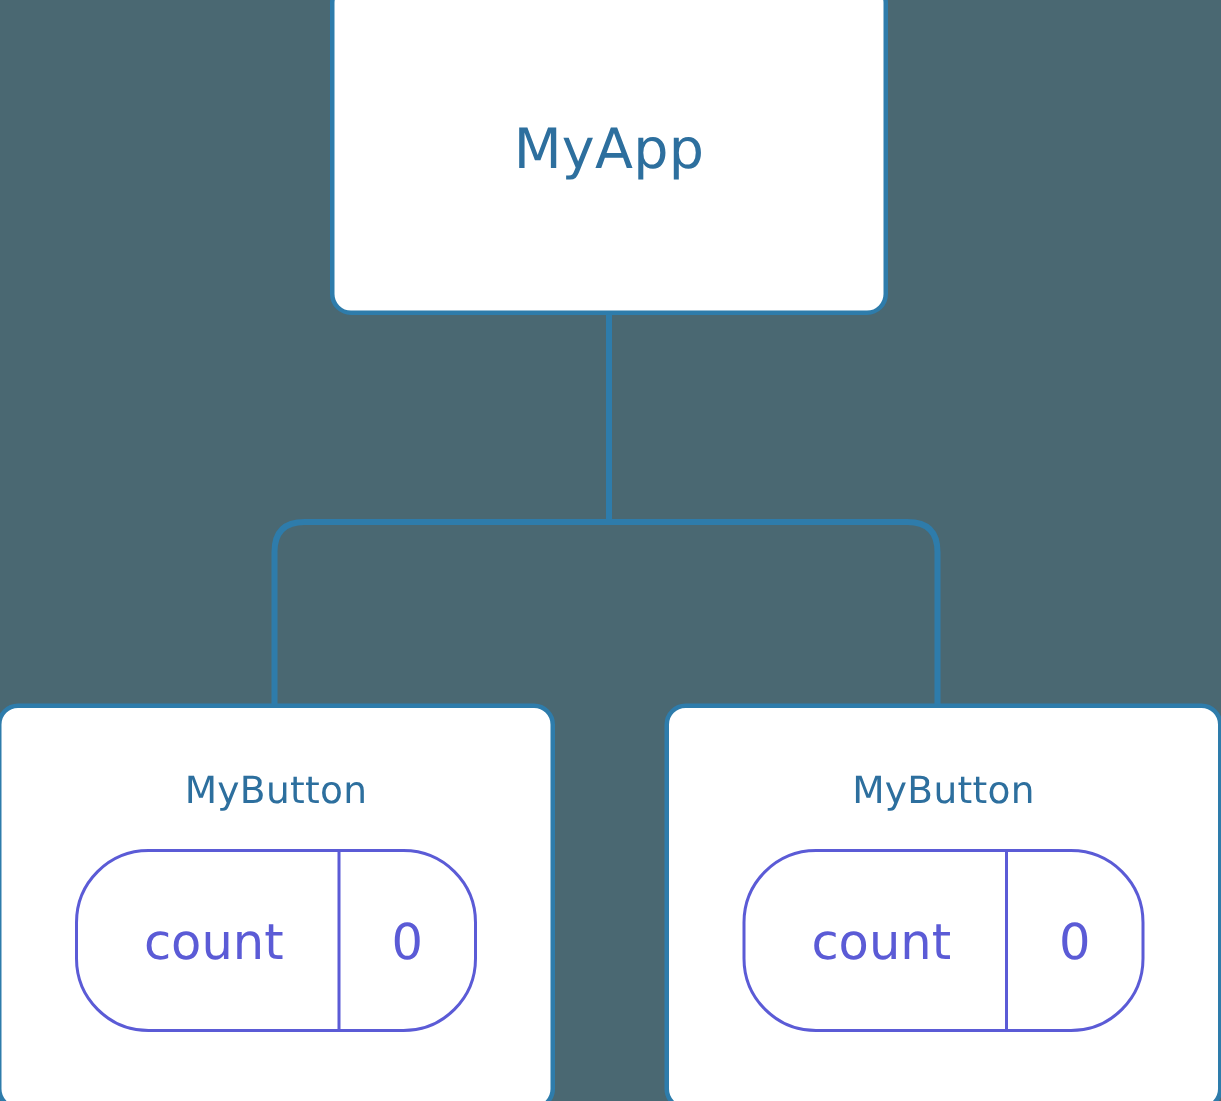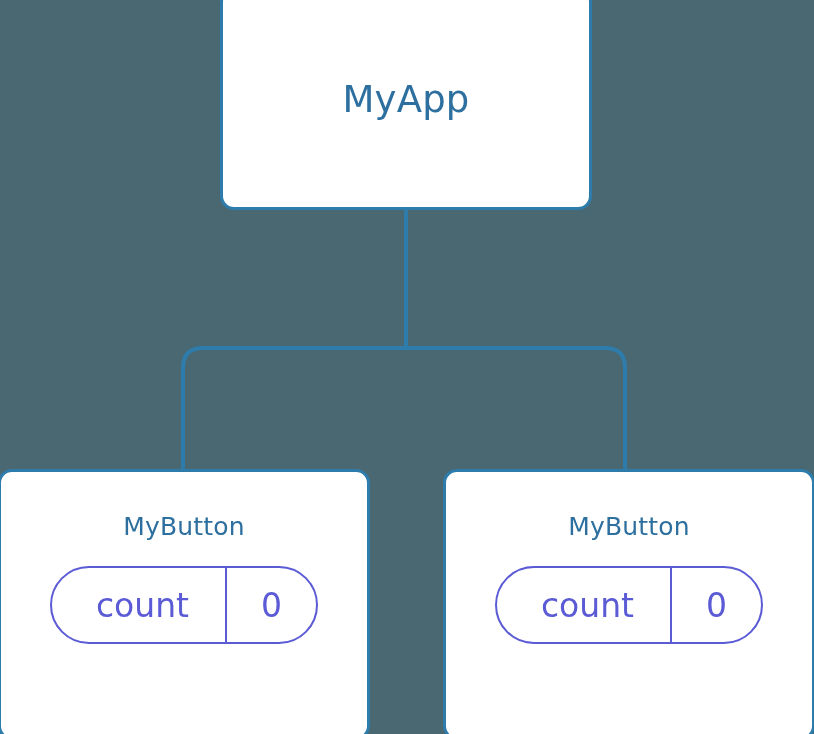--- a/index.html
+++ b/index.html
@@ -67,21 +67,21 @@
     white-space: nowrap;
     user-select: none;
   }
   .node-child .node-title {
     font-size: 25px;
   }
 
   
   .state-pill {
     margin-top: 27px;
-    height: 78px;
+    height: 122px;
     box-sizing: border-box;
     border: 2.5px solid #5b5bd6;
     border-radius: 49px;
     display: flex;
     align-items: stretch;
     overflow: hidden;
     background: #ffffff;
   }
   .pill-key,
   .pill-value {

